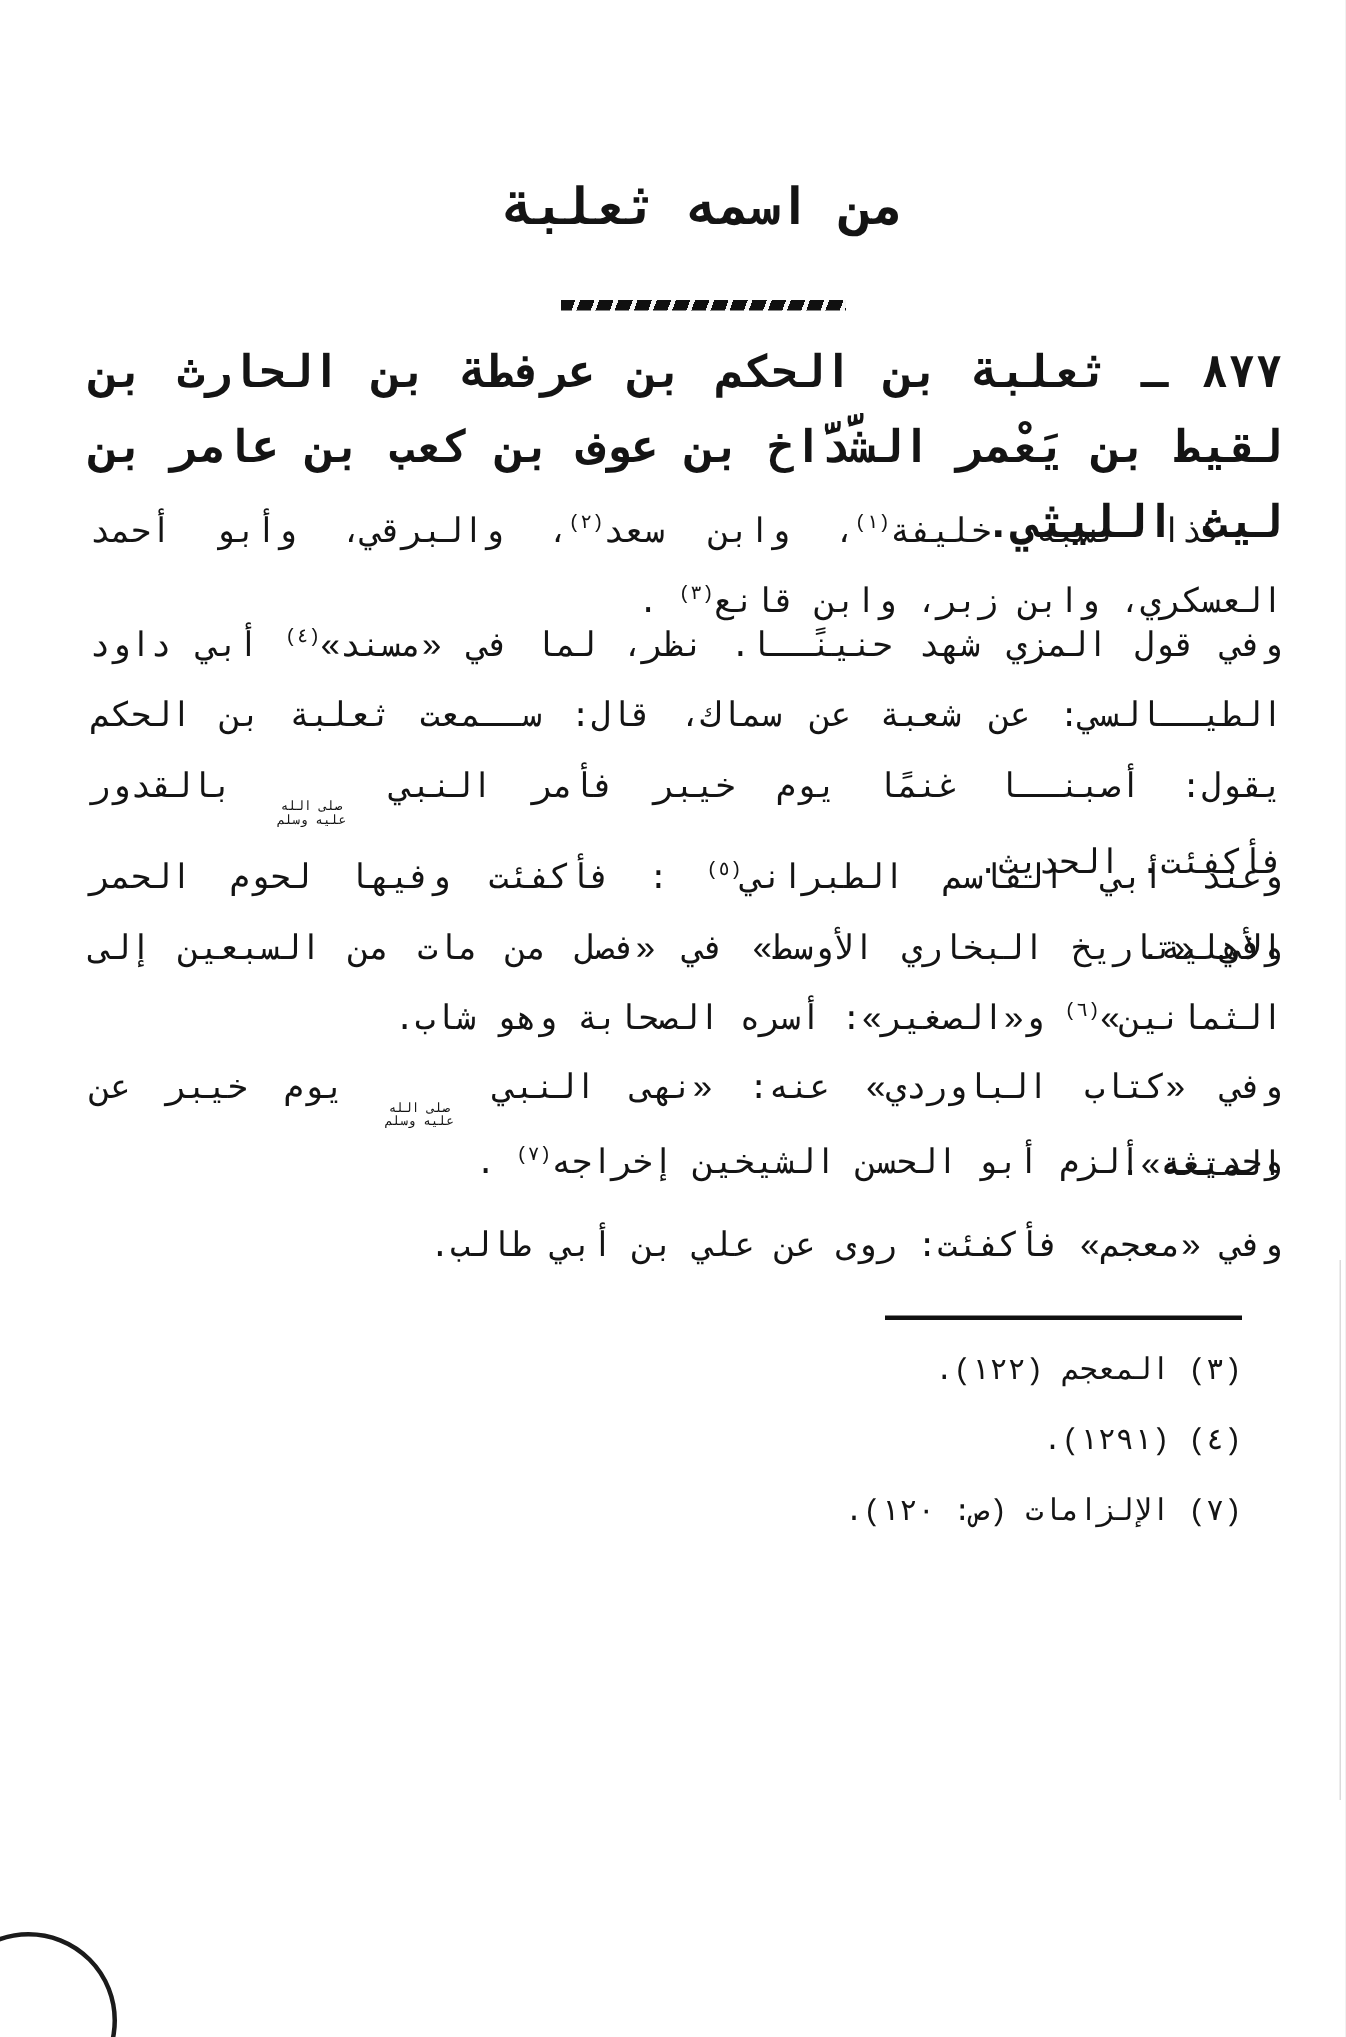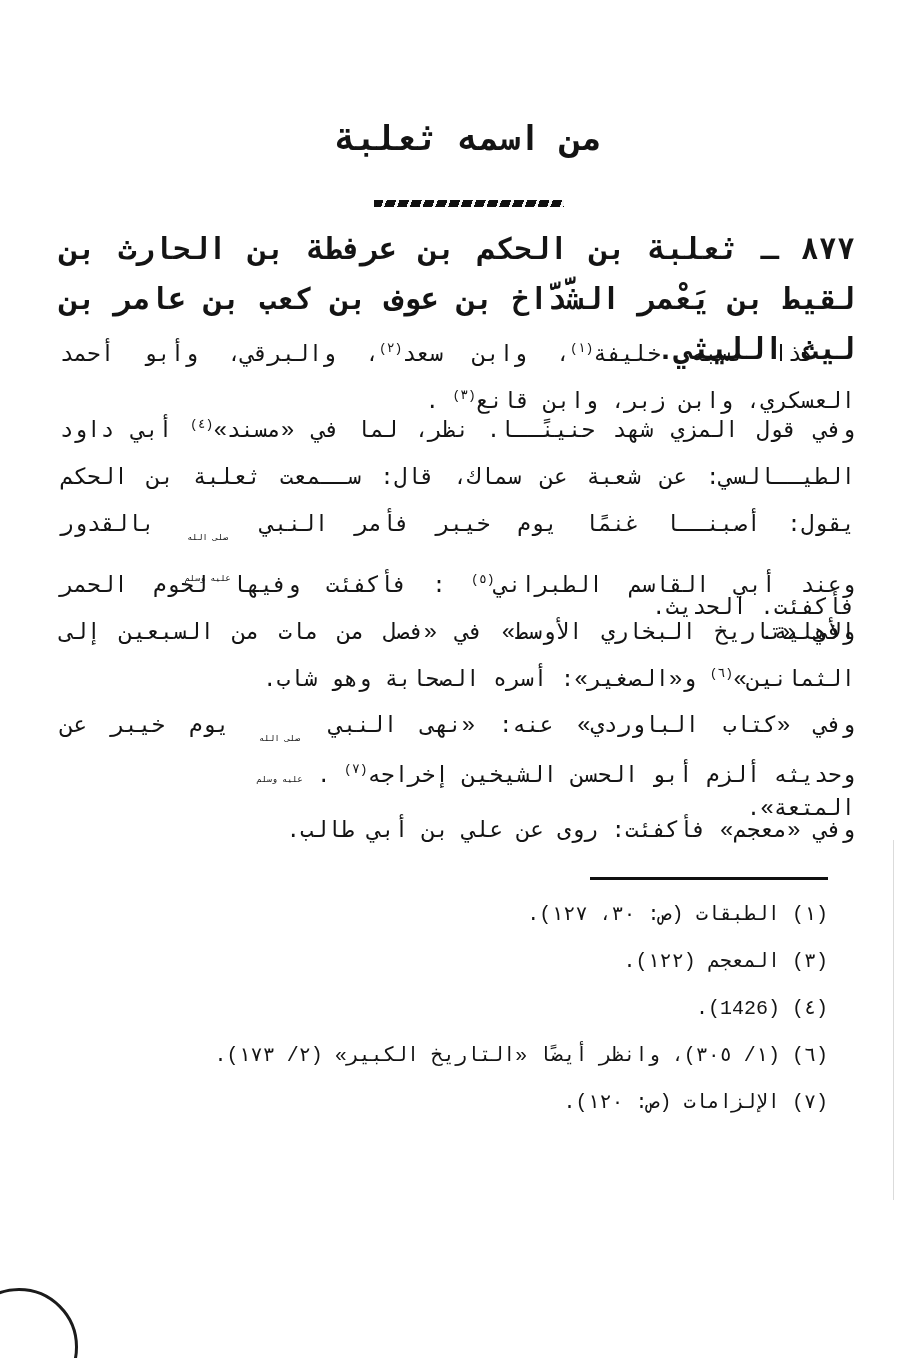--- a/index.html
+++ b/index.html
@@ -40,21 +40,21 @@
   .p6{top:703px;}
   .p7{top:753px;}
   .p8{top:808px;}
   sup.fnref{
     font-size:13px;line-height:0;vertical-align:9px;font-weight:normal;
     letter-spacing:0;
   }
   .saw{
     display:inline-flex;flex-direction:column;align-items:center;justify-content:center;
     font-size:8.5px;line-height:1.1;font-weight:normal;
-    vertical-align:-9px;margin:0 3px;text-indent:0;gap:32px;
+    vertical-align:-9px;margin:0 3px;text-indent:0;
   }
   .fn-sep{
     position:absolute;top:877px;right:27px;
     width:238px;height:3px;background:#101010;
   }
   .footnotes{
     position:absolute;top:891px;right:27px;left:0;
     list-style:none;margin:0;padding:0;
     font-size:20px;
   }
@@ -97,24 +97,22 @@
     <p class="para p5">وفي «تاريخ البخاري الأوسط» في «فصل من مات من السبعين إلى الثمانين»<sup class="fnref">(٦)</sup> و«الصغير»: أسره الصحابة وهو شاب.</p>
     <p class="para p6">وفي «كتاب الباوردي» عنه: «نهى النبي <span class="saw">
           <span>صلى الله</span>
           <span>عليه وسلم</span>
         </span> يوم خيبر عن المتعة».</p>
     <p class="para p7">وحديثه ألزم أبو الحسن الشيخين إخراجه<sup class="fnref">(٧)</sup> .</p>
     <p class="para p8">وفي «معجم» فأكفئت: روى عن علي بن أبي طالب.</p>
 
     <div class="fn-sep"></div>
     <ol class="footnotes">
-        <li><span class="fn-marker">(١)</span><span>الطبقات (ص: ٣٠، ١٢٧).</span></li>
         <li><span class="fn-marker">(٣)</span><span>المعجم (١٢٢).</span></li>
-        <li><span class="fn-marker">(٤)</span><span>(1426).</span></li>
-        <li><span class="fn-marker">(٦)</span><span>(١/ ٣٠٥)، وانظر أيضًا «التاريخ الكبير» (٢/ ١٧٣).</span></li>
+        <li><span class="fn-marker">(٤)</span><span>(١٢٩١).</span></li>
         <li><span class="fn-marker">(٧)</span><span>الإلزامات (ص: ١٢٠).</span></li>
       </ol>
   </div>
 
 
   <div class="corner-artifact"></div>
   <div class="edge-shadow"></div>
 </div>
 
 </body></html>

